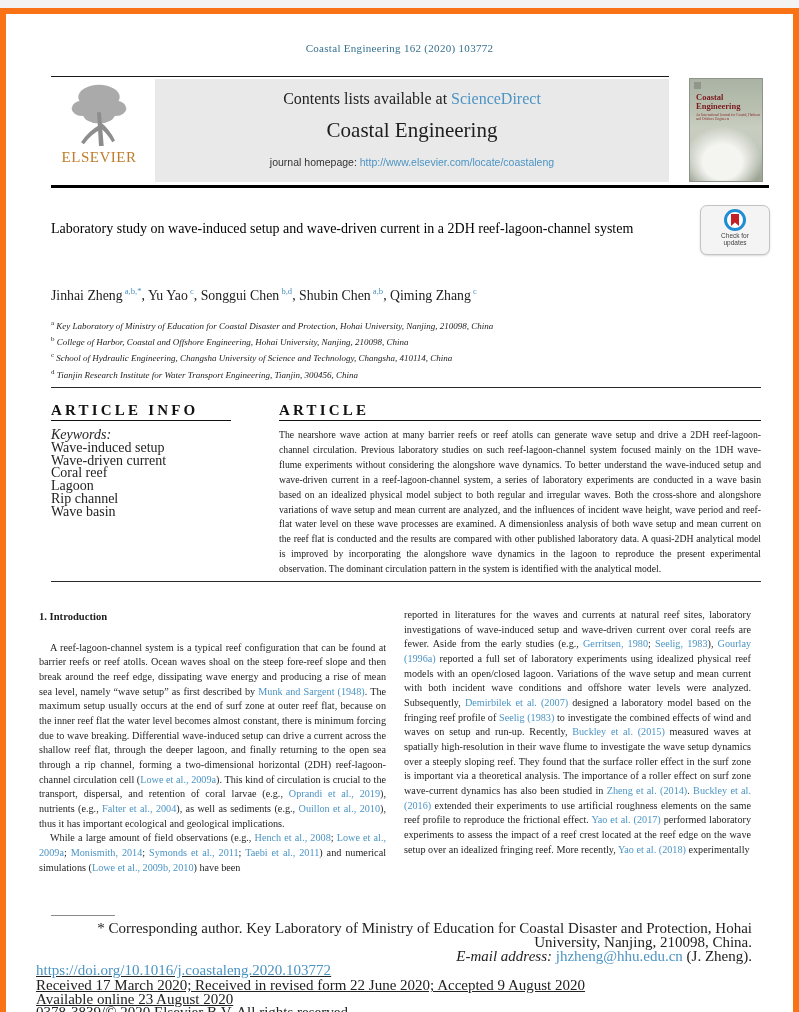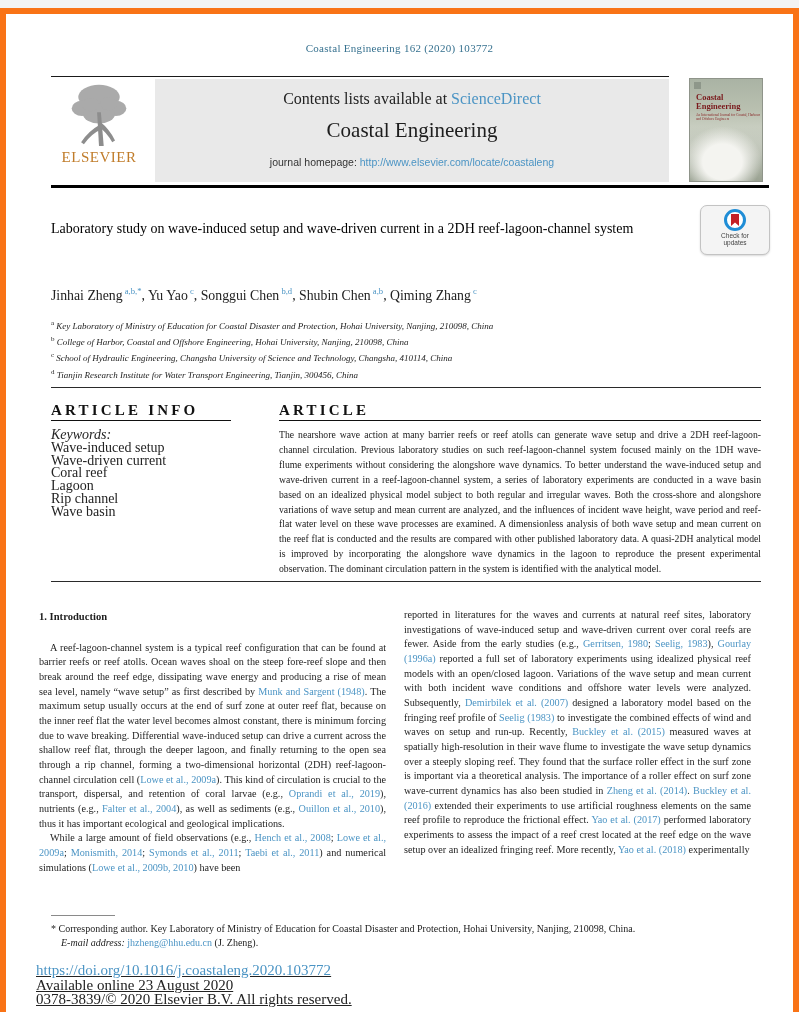--- a/index.html
+++ b/index.html
@@ -63,21 +63,21 @@
 
   .rule-full-2{position:absolute;left:45px;top:567px;width:710px;border-top:1px solid #2a2a2a;}
 
   .body-cols{position:absolute;left:33px;top:594px;width:712px;display:flex;gap:18px;}
   .col{width:347px;font-size:10.2px;line-height:14.65px;text-align:justify;color:#1e1e1e;}
   .sec-heading{font-size:10.6px;font-weight:bold;margin:2px 0 16px 0;text-align:left;}
   .col p{margin:0;}
   .col p.indent{text-indent:11px;}
 
   .footnote-rule{position:absolute;left:45px;top:901px;width:64px;border-top:1px solid #8a8a8a;}
-  .footnote{position:absolute;left:45px;top:908px;width:712px;font-size:10px;line-height:13.8px;color:#222;}
+  .footnote{position:absolute;left:34px;top:908px;width:712px;font-size:15px;line-height:13.8px;color:#222;text-align:right;}
   .footnote .fn-line2{padding-left:10px;}
   .fn-label{font-style:italic;}
 
   .footer{position:absolute;left:30px;top:950px;width:712px;font-size:15px;line-height:13.4px;color:#222;text-decoration:underline;}
   .footer .doi{display:block;margin-bottom:2px;}
 </style>
 </head>
 <body>
 
 <div class="page">
@@ -174,17 +174,18 @@
   </div>
 
   <div class="footnote-rule"></div>
   <div class="footnote">
     <div><span>*</span><span> Corresponding author. Key Laboratory of Ministry of Education for Coastal Disaster and Protection, Hohai University, Nanjing, 210098, China.</span></div>
     <div class="fn-line2"><span class="fn-label">E-mail address:</span> <span class="link">jhzheng@hhu.edu.cn</span><span> (J. Zheng).</span></div>
   </div>
 
   <div class="footer">
     <span class="doi link">https://doi.org/10.1016/j.coastaleng.2020.103772</span>
+    <div>Received 17 March 2020; Received in revised form 22 June 2020; Accepted 9 August 2020</div>
     <div>Available online 23 August 2020</div>
     <div>0378-3839/© 2020 Elsevier B.V. All rights reserved.</div>
   </div>
 
 </div>
 
 </body></html>

